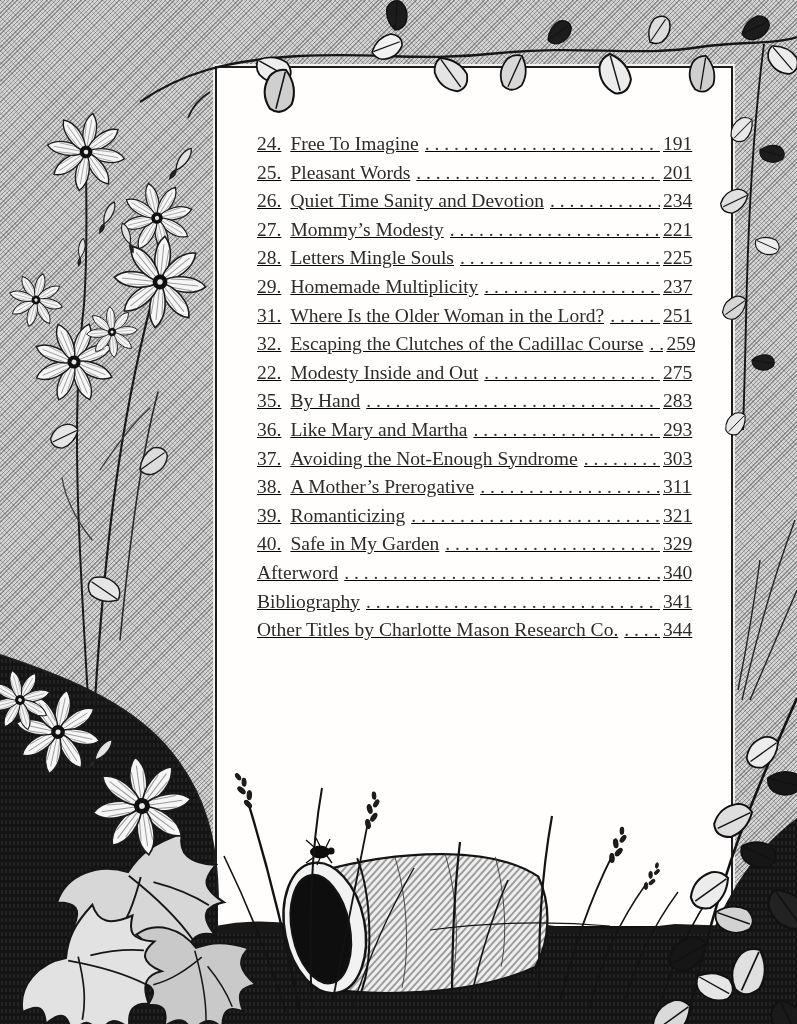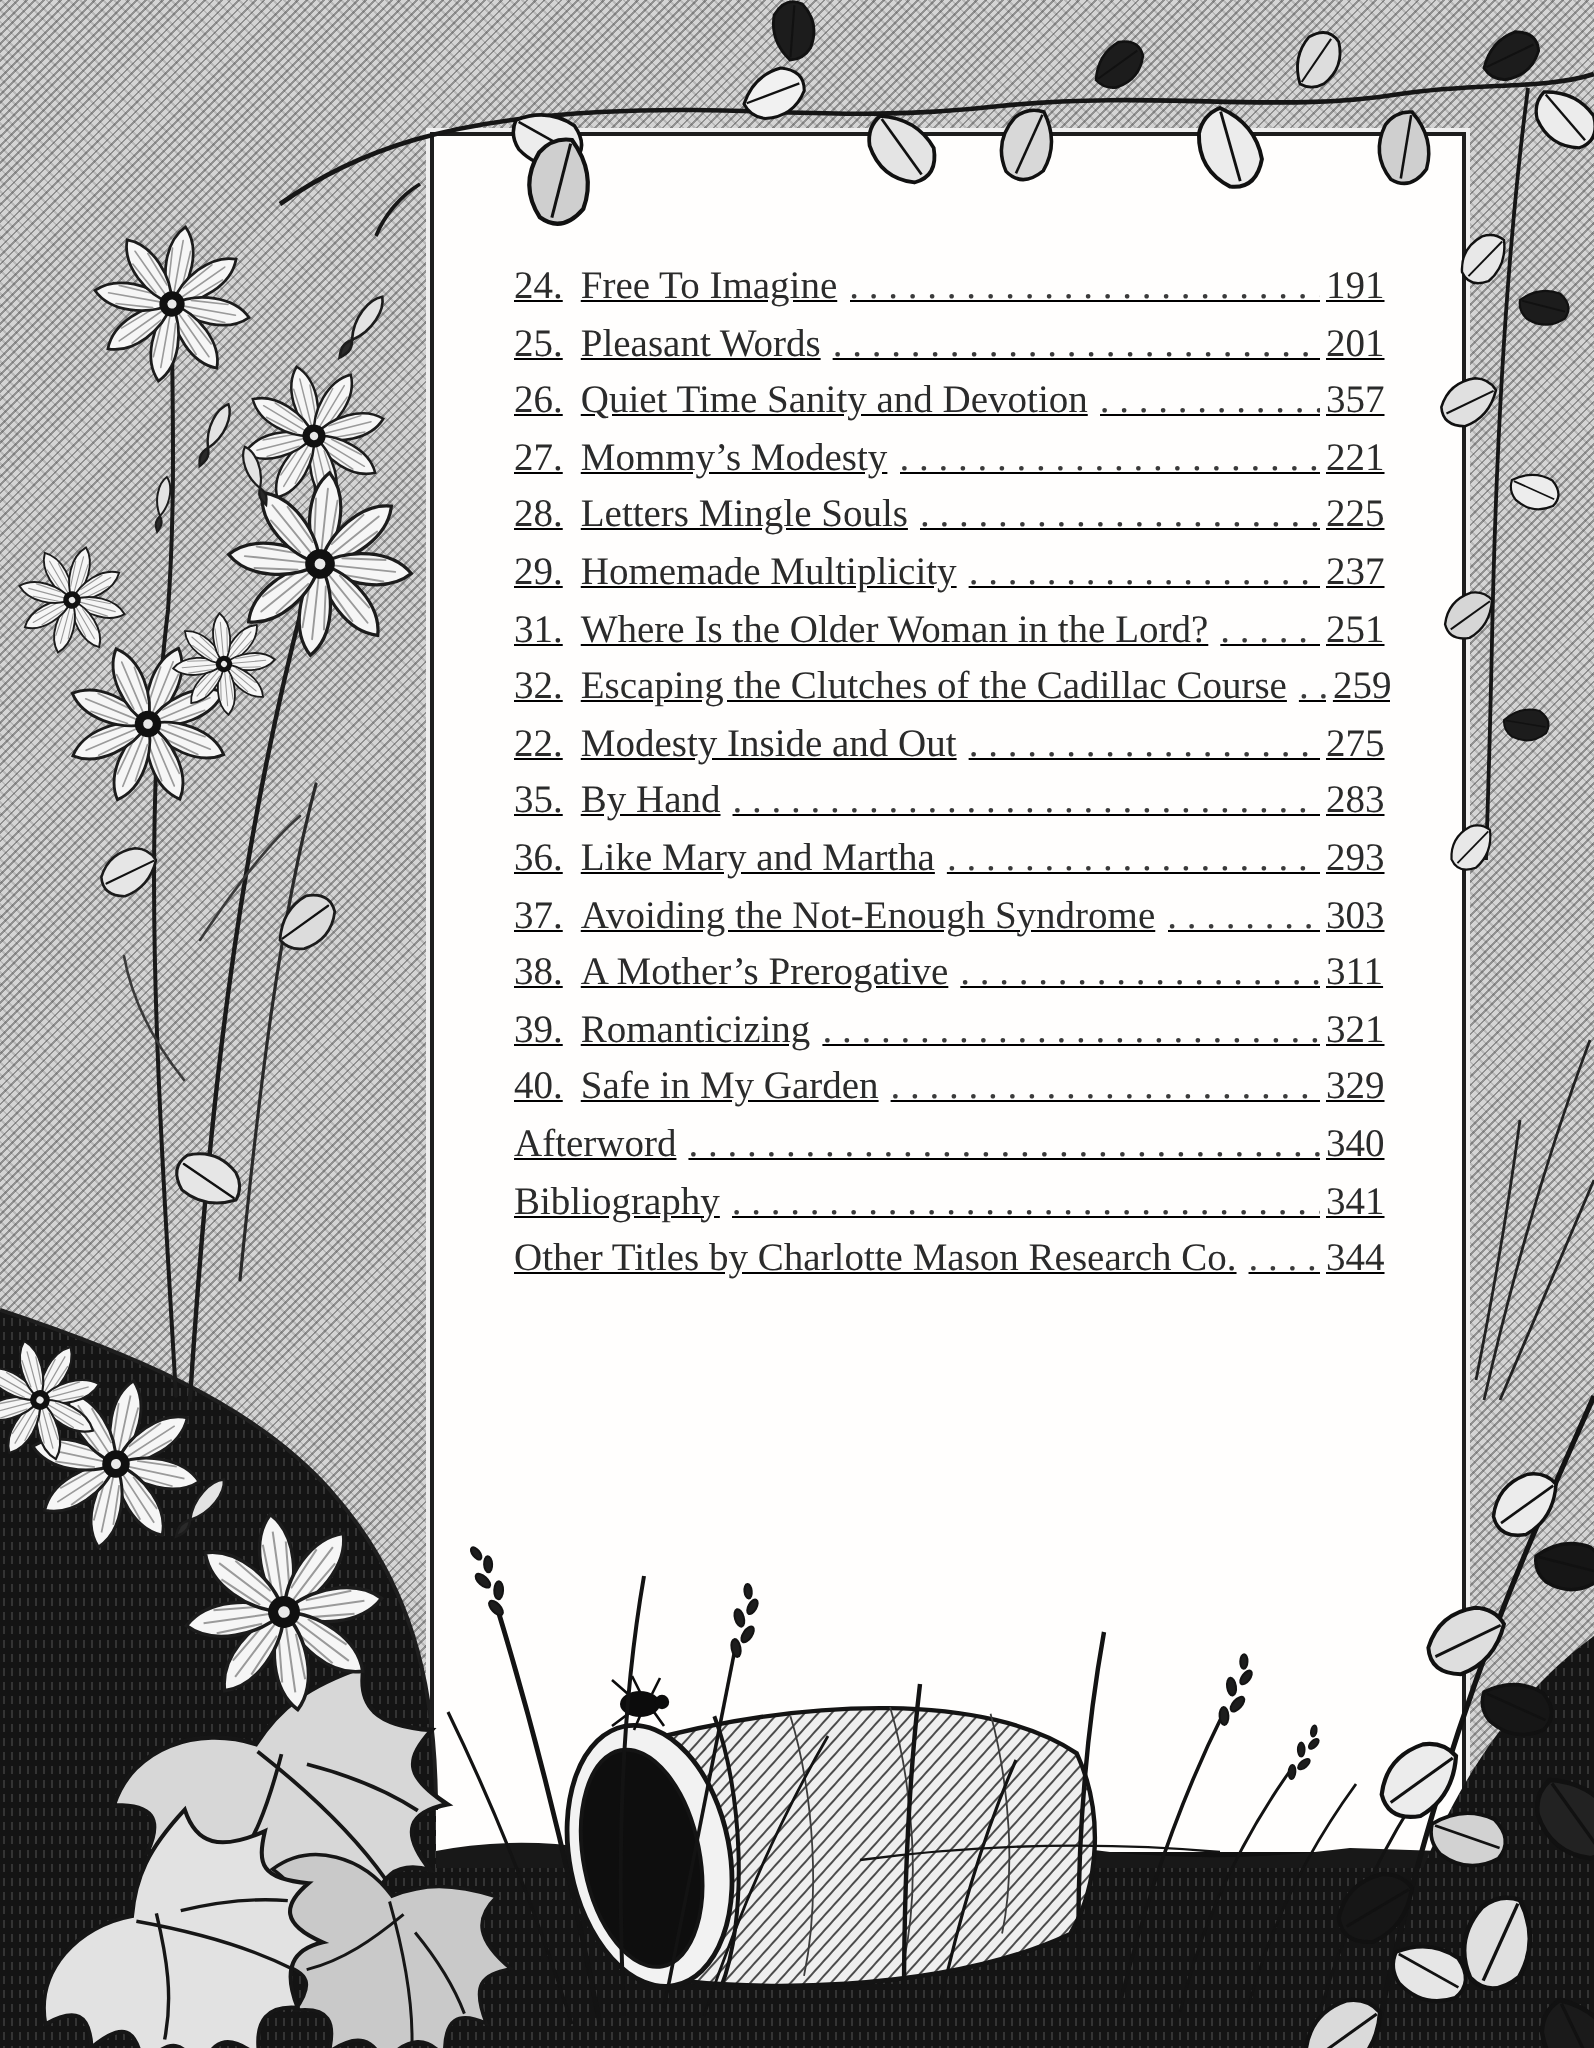--- a/index.html
+++ b/index.html
@@ -56,21 +56,21 @@
       <li class="row">
           <span class="num">25.</span>
           <span class="title">Pleasant Words</span>
           <span class="leader"></span>
           <span class="pagenum">201</span>
         </li>
       <li class="row">
           <span class="num">26.</span>
           <span class="title">Quiet Time Sanity and Devotion</span>
           <span class="leader"></span>
-          <span class="pagenum">357</span>
+          <span class="pagenum">234</span>
         </li>
       <li class="row">
           <span class="num">27.</span>
           <span class="title">Mommy’s Modesty</span>
           <span class="leader"></span>
           <span class="pagenum">221</span>
         </li>
       <li class="row">
           <span class="num">28.</span>
           <span class="title">Letters Mingle Souls</span>

